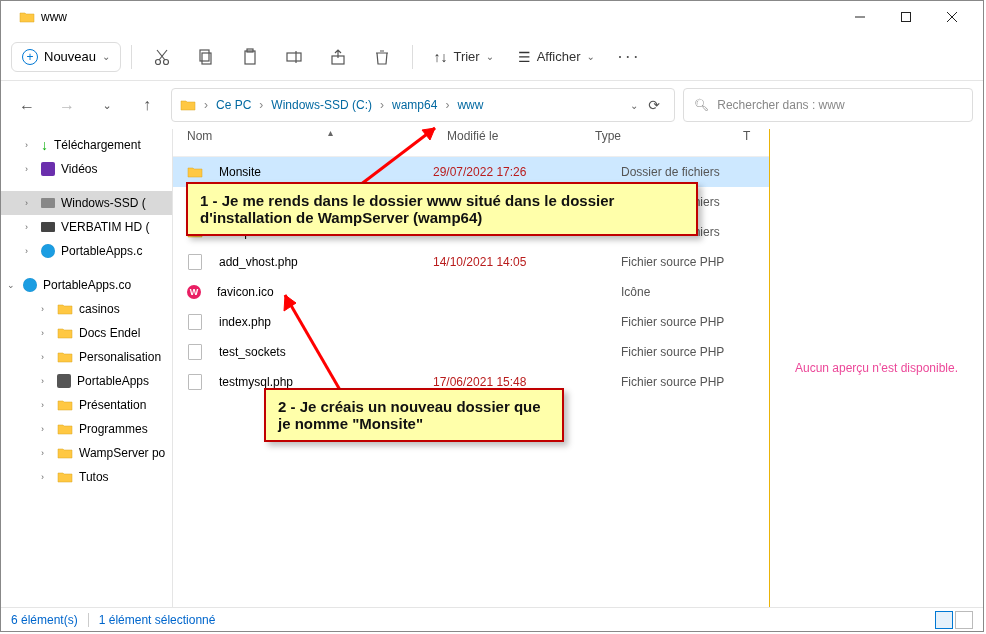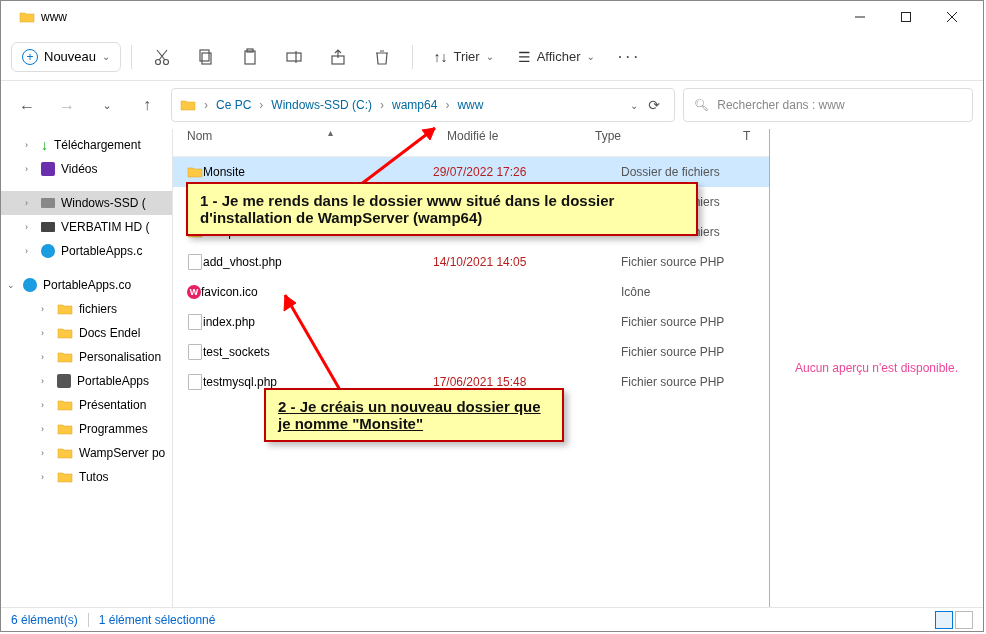--- a/index.html
+++ b/index.html
@@ -46,21 +46,21 @@
 .colhead { height: 28px; display: flex; align-items: center; font-size: 12px; color: #555; border-bottom: 1px solid #eee; position: relative; }
 .colhead .col { padding-left: 14px; height:100%; display:flex; border-right:1px solid transparent;}
 .col-n { width: 260px; }
 .col-m { width: 148px; }
 .col-t { width: 148px; }
 .col-s { width: 40px; }
 .colhead .sortind { position: absolute; left: 155px; top: -2px; font-size: 10px; color: #666; }
 .rows { flex: 1; overflow: hidden; position: relative; }
 .row { height: 30px; display: flex; align-items: center; font-size: 12px; padding-left:4px;}
 .row.selected { background: #cde8ff; }
-.row .c { display: flex; align-items: center; gap: 0; }
+.row .c { display: flex; align-items: center; gap: 16px; }
 .row .cn { width: 256px; padding-left: 10px; }
 .row .cm { width: 148px; color: #b91c1c; }
 .row .ct { width: 148px; color: #555; margin-left: 40px; }
 .icon-php { width:16px; height:16px; display:flex; align-items:center; justify-content:center;}
 .icon-php::before{content:"";width:12px;height:14px;background:#fff;border:1px solid #bbb;border-radius:1px;}
 .icon-ico { width:14px;height:14px;border-radius:50%;background:#e91e63;display:flex;align-items:center;justify-content:center;color:#fff;font-size:9px;font-weight:bold;}
 .preview { width: 262px; border-left: 1px solid #eab308; display: flex; align-items: center; justify-content: center; font-size: 12px; color: #ec4899; }
 .statusbar { height: 24px; border-top: 1px solid #e5e5e5; display: flex; align-items: center; padding: 0 10px; font-size: 12px; color: #0066cc; gap: 10px; }
 .status-sep { width:1px; height:14px; background:#ccc; }
 .annotation { position: absolute; background: #ffffaa; border: 2px solid #c00000; padding: 8px 12px; font-size: 15px; font-weight: bold; color: #111; box-shadow: 4px 4px 6px rgba(0,0,0,.25); z-index: 20; font-family: Arial, sans-serif; }
@@ -227,21 +227,21 @@
         <span class="chev">⌄</span>
           <span class="icon-edge"></span>
         <span>PortableApps.co</span>
       </div>
       <div id="sb-pa">
           <div class="sbitem indent2">
             <span class="chev">›</span>
             <span class="icon-folder"><svg viewBox="0 0 16 12" width="16" height="12">
                 <path d="M1 2h5l1 1h8v8H1z"></path>
               </svg></span>
-            <span>fichiers</span>
+            <span>casinos</span>
           </div>
           <div class="sbitem indent2">
             <span class="chev">›</span>
             <span class="icon-folder"><svg viewBox="0 0 16 12" width="16" height="12">
                 <path d="M1 2h5l1 1h8v8H1z"></path>
               </svg></span>
             <span>Docs Endel</span>
           </div>
           <div class="sbitem indent2">
             <span class="chev">›</span>
@@ -396,21 +396,21 @@
 <div class="annotation" style="left:186px; top:182px; width:512px;">
   <span>1 - Je me rends dans le dossier www situé dans le dossier d'installation de WampServer (wamp64)</span>
 </div>
 <div class="arrow" style="left:350px; top:120px;">
   <svg width="100" height="70">
       <line x1="10" y1="65" x2="85" y2="8" stroke-width="3"></line>
       <polygon points="85,8 72,10 80,20"></polygon>
     </svg>
 </div>
 
-<div class="annotation" style="left:264px; top:388px; width:300px;text-decoration:underline;">
+<div class="annotation" style="left:264px; top:388px; width:300px;">
   <span>2 - Je créais un nouveau dossier que je nomme "Monsite"</span>
 </div>
 <div class="arrow" style="left:270px; top:285px;">
   <svg width="100" height="110">
       <line x1="70" y1="105" x2="15" y2="10" stroke-width="3"></line>
       <polygon points="15,10 14,26 26,18"></polygon>
     </svg>
 </div>
 
 </body></html>

